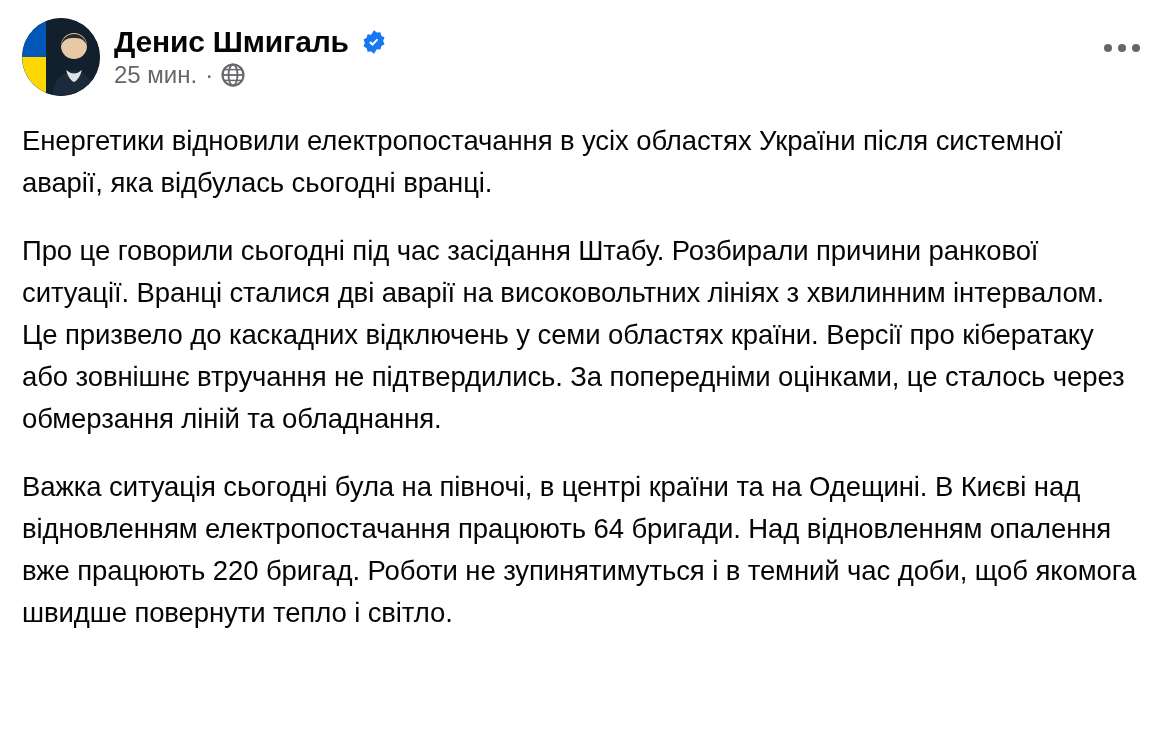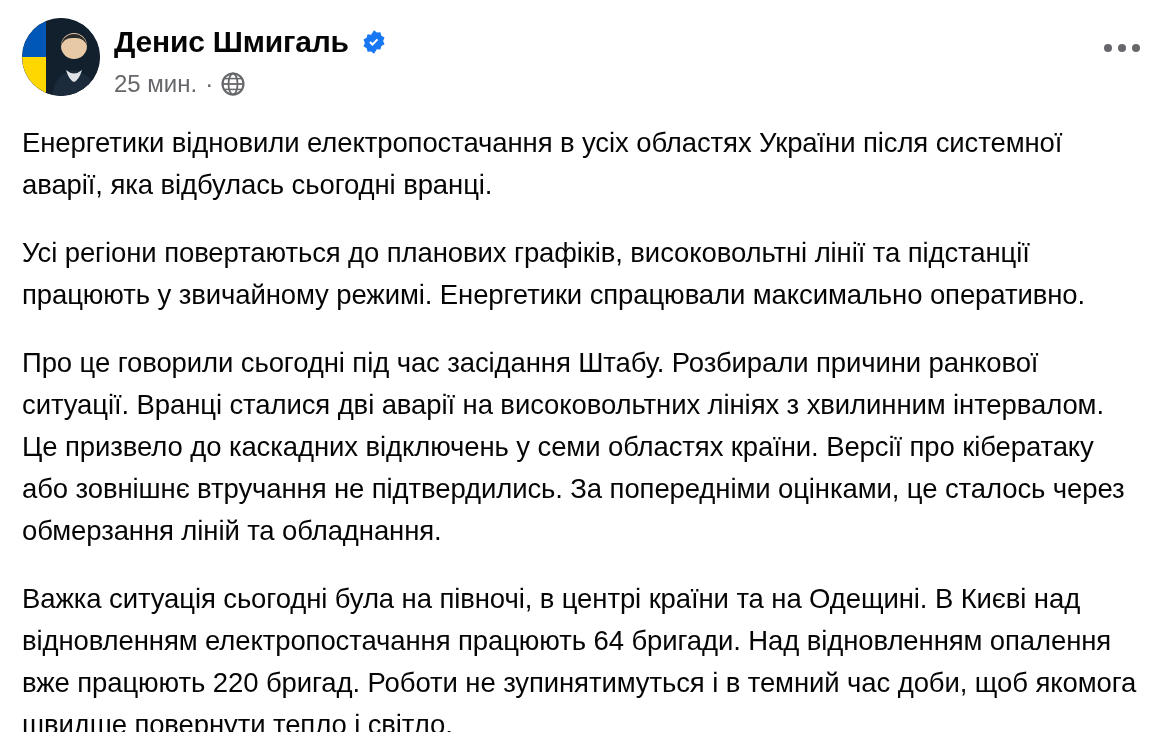--- a/index.html
+++ b/index.html
@@ -64,21 +64,21 @@
   .verified {
     width: 26px;
     height: 26px;
     flex: 0 0 26px;
     display: block;
   }
   .meta-row {
     display: flex;
     align-items: center;
     gap: 8px;
-    margin-top: 10px;
+    margin-top: 1px;
     color: #65676b;
     font-size: 24px;
     line-height: 28px;
   }
   .meta-sep {
     color: #65676b;
     font-size: 24px;
     line-height: 24px;
   }
   .globe {
@@ -172,18 +172,17 @@
 
     <div class="more-btn">
       <span></span>
       <span></span>
       <span></span>
     </div>
   </div>
 
   <div class="post-body">
     <p>Енергетики відновили електропостачання в усіх областях України після системної аварії, яка відбулась сьогодні вранці.</p>
-    <p>Усі регіони повертаються до планових графіків, високовольтні лінії та підстанції працюють у звичайному режимі. Енергетики спрацювали максимально оперативно.</p>
     <p>Про це говорили сьогодні під час засідання Штабу. Розбирали причини ранкової ситуації. Вранці сталися дві аварії на високовольтних лініях з хвилинним інтервалом. Це призвело до каскадних відключень у семи областях країни. Версії про кібератаку або зовнішнє втручання не підтвердились. За попередніми оцінками, це сталось через обмерзання ліній та обладнання.</p>
     <p>Важка ситуація сьогодні була на півночі, в центрі країни та на Одещині. В Києві над відновленням електропостачання працюють 64 бригади. Над відновленням опалення вже працюють 220 бригад. Роботи не зупинятимуться і в темний час доби, щоб якомога швидше повернути тепло і світло.</p>
   </div>
 
 </div>
 
 </body></html>

